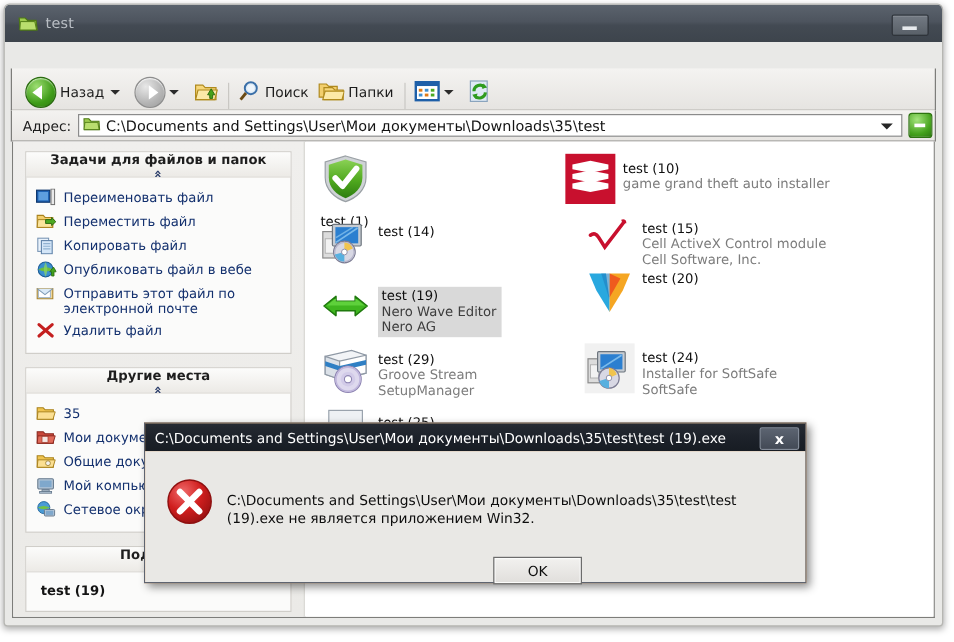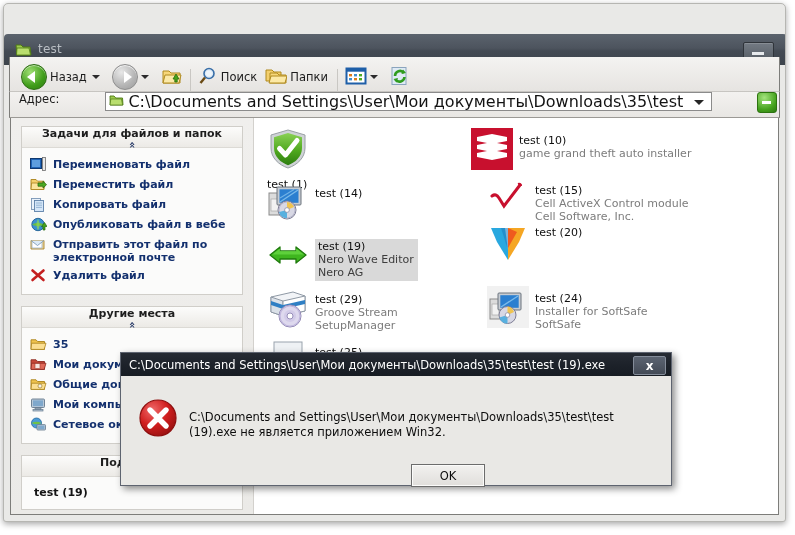--- a/index.html
+++ b/index.html
@@ -19,21 +19,20 @@
     box-sizing:border-box;
     box-shadow:0 2px 6px rgba(0,0,0,.35);
     overflow:hidden;
   }
   
   #titlebar{
     position:absolute;left:0;top:0;width:783px;height:31px;
     background:linear-gradient(to bottom,#5b636d 0%,#4d545e 45%,#434a53 55%,#3d444c 100%);
     border-radius:4px 4px 0 0;
     box-sizing:border-box;
-    margin-top:30px;
   }
   #title-icon{
     position:absolute;left:11px;top:8px;width:17px;height:15px;
   }
   #title-text{
     position:absolute;left:34px;top:8px;
     color:#b9bec4;font-size:12px;letter-spacing:.2px;
   }
   #min-btn{
     position:absolute;right:13px;top:8px;width:29px;height:16px;
@@ -80,29 +79,29 @@
   .arrowl{position:absolute;left:5px;top:6px;width:0;height:0;
     border-top:6px solid transparent;border-bottom:6px solid transparent;border-right:8px solid #fff;}
   .arrowr{position:absolute;right:5px;top:6px;width:0;height:0;
     border-top:6px solid transparent;border-bottom:6px solid transparent;border-left:8px solid #fff;}
   
   #addrbar{
     position:absolute;left:5px;top:88px;right:5px;height:26px;
     background:linear-gradient(to bottom,#f3f2f0,#e8e6e3);
     border-left:1px solid #7d7d7a;border-right:1px solid #7d7d7a;
     border-bottom:1px solid #9b9995;
-    box-sizing:border-box;display:flex;align-items:flex-start;gap:40px;
+    box-sizing:border-box;display:flex;align-items:center;
   }
   #addr-label{font-size:11.5px;color:#1c1c1c;margin:0 6px 0 9px;}
   #addr-field{
     flex:1;height:19px;background:#ffffff;border:1px solid #8b8b8b;
     display:flex;align-items:center;position:relative;box-sizing:border-box;
   }
   #addr-icon{margin:0 4px 0 3px;}
-  #addr-text{font-size:16px;color:#131313;white-space:nowrap;overflow:hidden;}
+  #addr-text{font-size:12px;color:#131313;white-space:nowrap;overflow:hidden;}
   #addr-caret{
     position:absolute;right:7px;top:7px;width:0;height:0;
     border-left:5px solid transparent;border-right:5px solid transparent;border-top:5px solid #262626;
   }
   #addr-go{
     width:18px;height:19px;margin-left:5px;margin-right:2px;border-radius:3px;
     background:radial-gradient(circle at 35% 25%,#a4e47d,#44a11c 65%,#2e7a11);
     border:1px solid #2d7310;position:relative;
   }
   #addr-go:after{content:"";position:absolute;left:4px;top:8px;width:9px;height:3px;background:#fff;}
@@ -126,21 +125,21 @@
     box-sizing:border-box;
   }
   .panel-head{
     height:21px;display:flex;align-items:center;justify-content:space-between;
     background:linear-gradient(to bottom,#fcfcfb,#eceae6);
     border-bottom:1px solid #dcdad5;
     padding:0 8px;box-sizing:border-box;flex-direction:column;
   }
   .panel-title{font-size:11px;font-weight:bold;color:#1e1e1e;}
   .chev{color:#2c3e6b;font-size:11px;font-weight:bold;line-height:10px;}
-  .panel-body{padding:7px 0 8px 0;font-weight:bold;}
+  .panel-body{padding:7px 0 8px 0;}
   .plink{
     display:flex;align-items:flex-start;padding:2px 6px 2px 8px;cursor:default;
   }
   .plink .pico{width:18px;height:16px;flex:0 0 18px;margin-right:5px;position:relative;}
   .plink .ptext{font-size:11px;color:#13306e;line-height:13px;padding-top:1px;}
   
   #detail-body{padding:9px 0 10px 12px;}
   #detail-name{font-size:11px;font-weight:bold;color:#141414;}
   
   #filelist{

